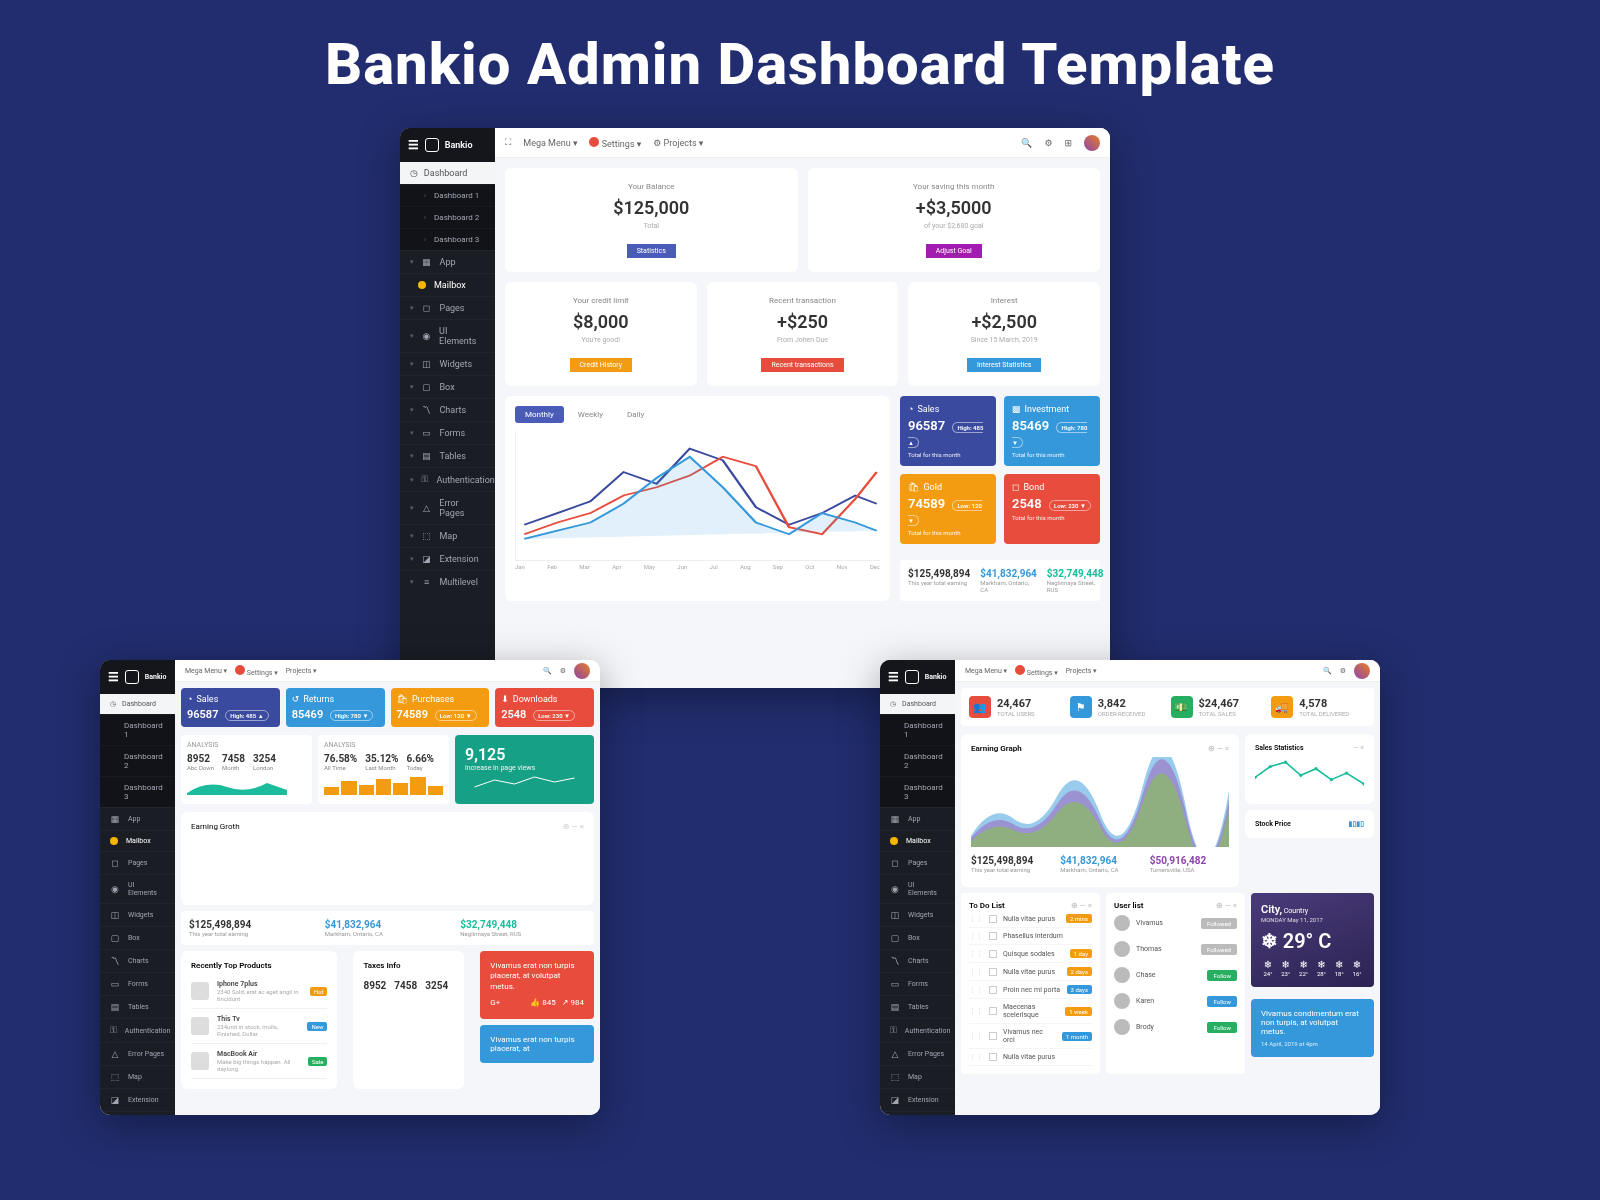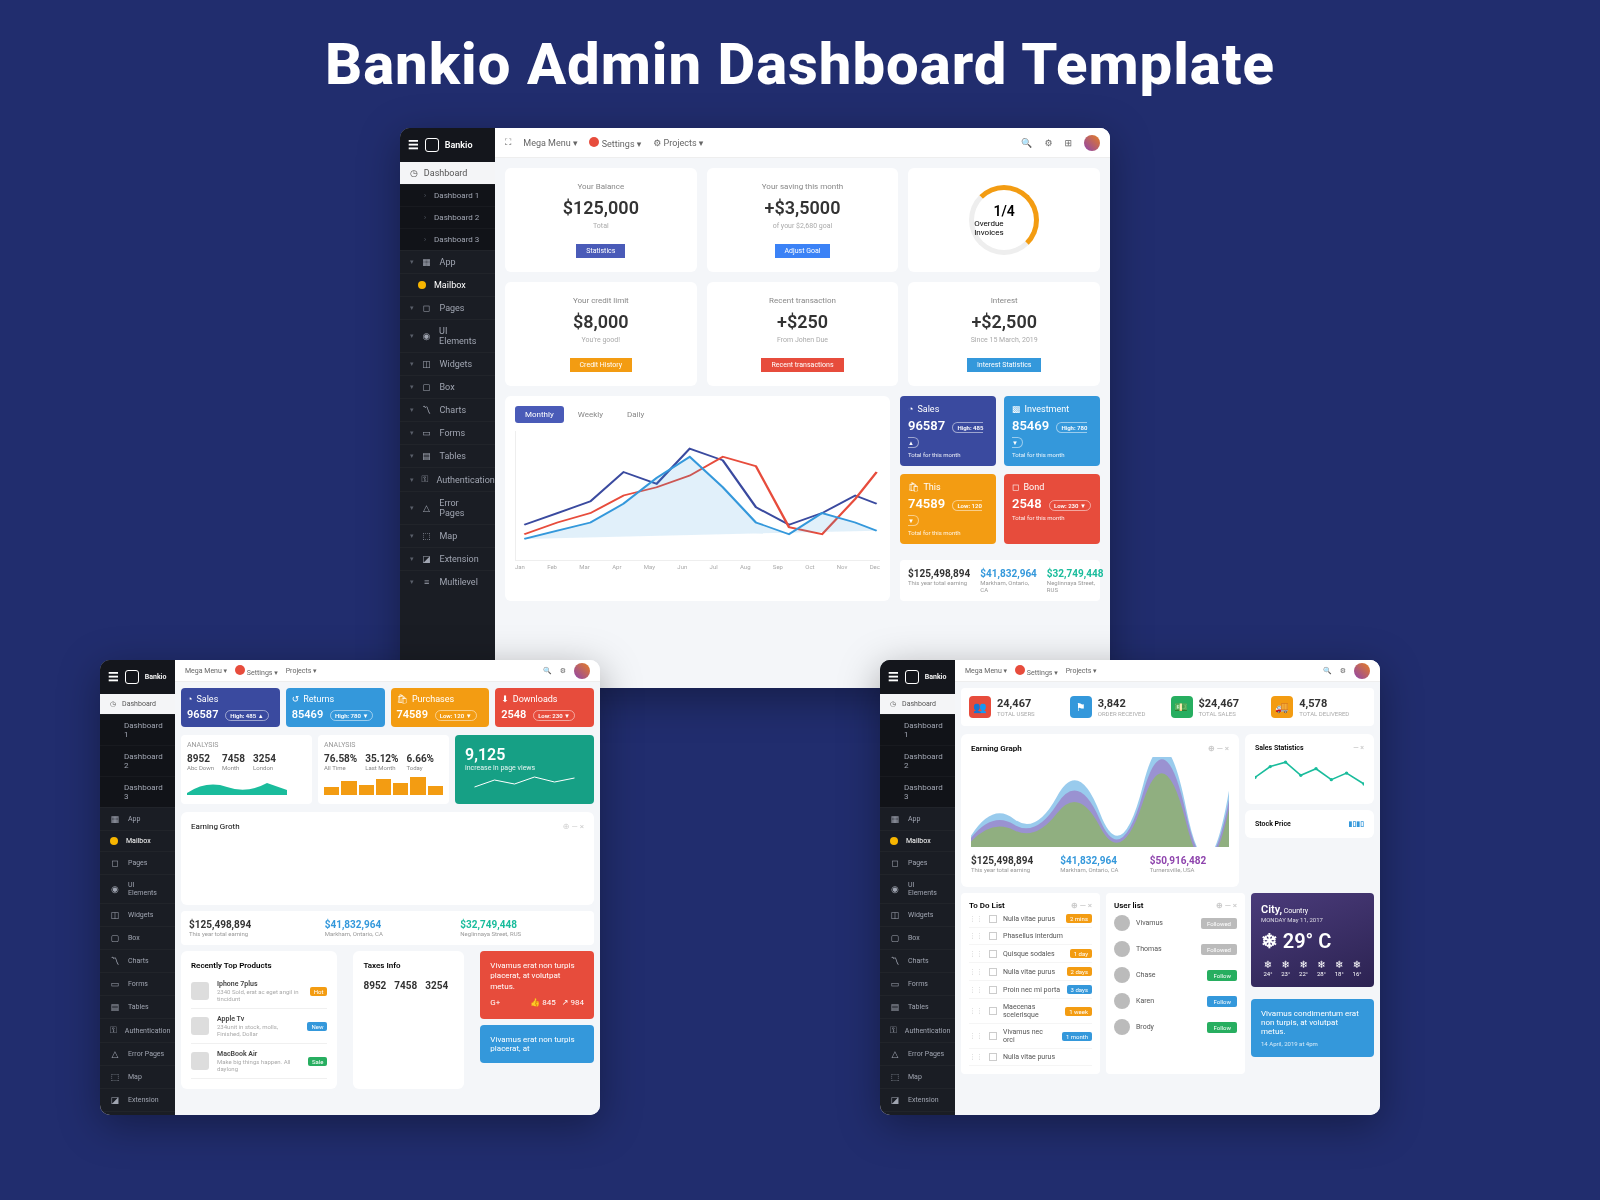--- a/index.html
+++ b/index.html
@@ -92,21 +92,21 @@
   background: #fff;
   border-radius: 6px;
   padding: 14px 10px;
   text-align: center;
 }
 .stat-card .lbl { font-size: 8px; color: #888; margin-bottom: 6px; }
 .stat-card .val { font-size: 18px; font-weight: 600; color: #333; margin-bottom: 4px; }
 .stat-card .sub { font-size: 7px; color: #aaa; margin-bottom: 8px; }
 .pill { display: inline-block; padding: 3px 10px; border-radius: 0; font-size: 7px; color: #fff; }
 .pill.blue { background: #4a5bb8; }
-.pill.green { background: #3b82f6; }
+.pill.green { background: #a21caf; }
 .pill.orange { background: #f39c12; }
 .pill.red { background: #e74c3c; }
 .pill.cyan { background: #3498db; }
 
 .gauge-card { flex: 1; background: #fff; border-radius: 6px; padding: 10px; display: flex; align-items: center; justify-content: center; }
 .gauge { width: 70px; height: 70px; border-radius: 50%; border: 5px solid #eee; border-top-color: #f39c12; border-right-color: #f39c12; display: flex; flex-direction: column; align-items: center; justify-content: center; font-size: 8px; }
 .gauge .frac { font-size: 14px; font-weight: 600; }
 
 .chart-card { background: #fff; border-radius: 6px; padding: 10px; }
 .tabs { display: flex; gap: 4px; margin-bottom: 8px; }
@@ -327,26 +327,20 @@
           <div class="val">$125,000</div>
           <div class="sub">Total</div>
           <span class="pill blue">Statistics</span>
         </div>
         <div class="stat-card">
           <div class="lbl">Your saving this month</div>
           <div class="val">+$3,5000</div>
           <div class="sub">of your $2,680 goal</div>
           <span class="pill green">Adjust Goal</span>
         </div>
-        <div class="gauge-card">
-          <div class="gauge">
-            <div class="frac">1/4</div>
-            <div>Overdue Invoices</div>
-          </div>
-        </div>
       </div>
       <div class="card-row">
         <div class="stat-card">
           <div class="lbl">Your credit limit</div>
           <div class="val">$8,000</div>
           <div class="sub">You're good!</div>
           <span class="pill orange">Credit History</span>
         </div>
         <div class="stat-card">
           <div class="lbl">Recent transaction</div>
@@ -406,21 +400,21 @@
                   <span>Investment</span>
                 </div>
               <div class="mt-v"><span>85469</span> <span class="badge-o">High: 780 ▼</span></div>
               <div class="mt-s">Total for this month</div>
             </div>
           </div>
           <div class="mini-tile-row">
             <div class="mini-tile mt-orange">
               <div class="mt-h">
                   <span>🛍</span> 
-                  <span>This</span>
+                  <span>Gold</span>
                 </div>
               <div class="mt-v"><span>74589</span> <span class="badge-o">Low: 120 ▼</span></div>
               <div class="mt-s">Total for this month</div>
             </div>
             <div class="mini-tile mt-pink">
               <div class="mt-h">
                   <span>◻</span> 
                   <span>Bond</span>
                 </div>
               <div class="mt-v"><span>2548</span> <span class="badge-o">Low: 230 ▼</span></div>
@@ -680,21 +674,21 @@
               <div class="pic"></div>
               <div class="pinfo">
                 <div class="pname">Iphone 7plus</div>
                 <div class="pdesc">2340 Sold, erat ac eget angil in tincidunt</div>
               </div>
               <span class="tag or">Hot</span>
             </div>
           <div class="prod">
               <div class="pic"></div>
               <div class="pinfo">
-                <div class="pname">Apple Tv</div>
+                <div class="pname">This Tv</div>
                 <div class="pdesc">234unit in stock, molls, Finished, Dollar</div>
               </div>
               <span class="tag bl">New</span>
             </div>
           <div class="prod">
               <div class="pic"></div>
               <div class="pinfo">
                 <div class="pname">MacBook Air</div>
                 <div class="pdesc">Make big things happen. All daylong</div>
               </div>

